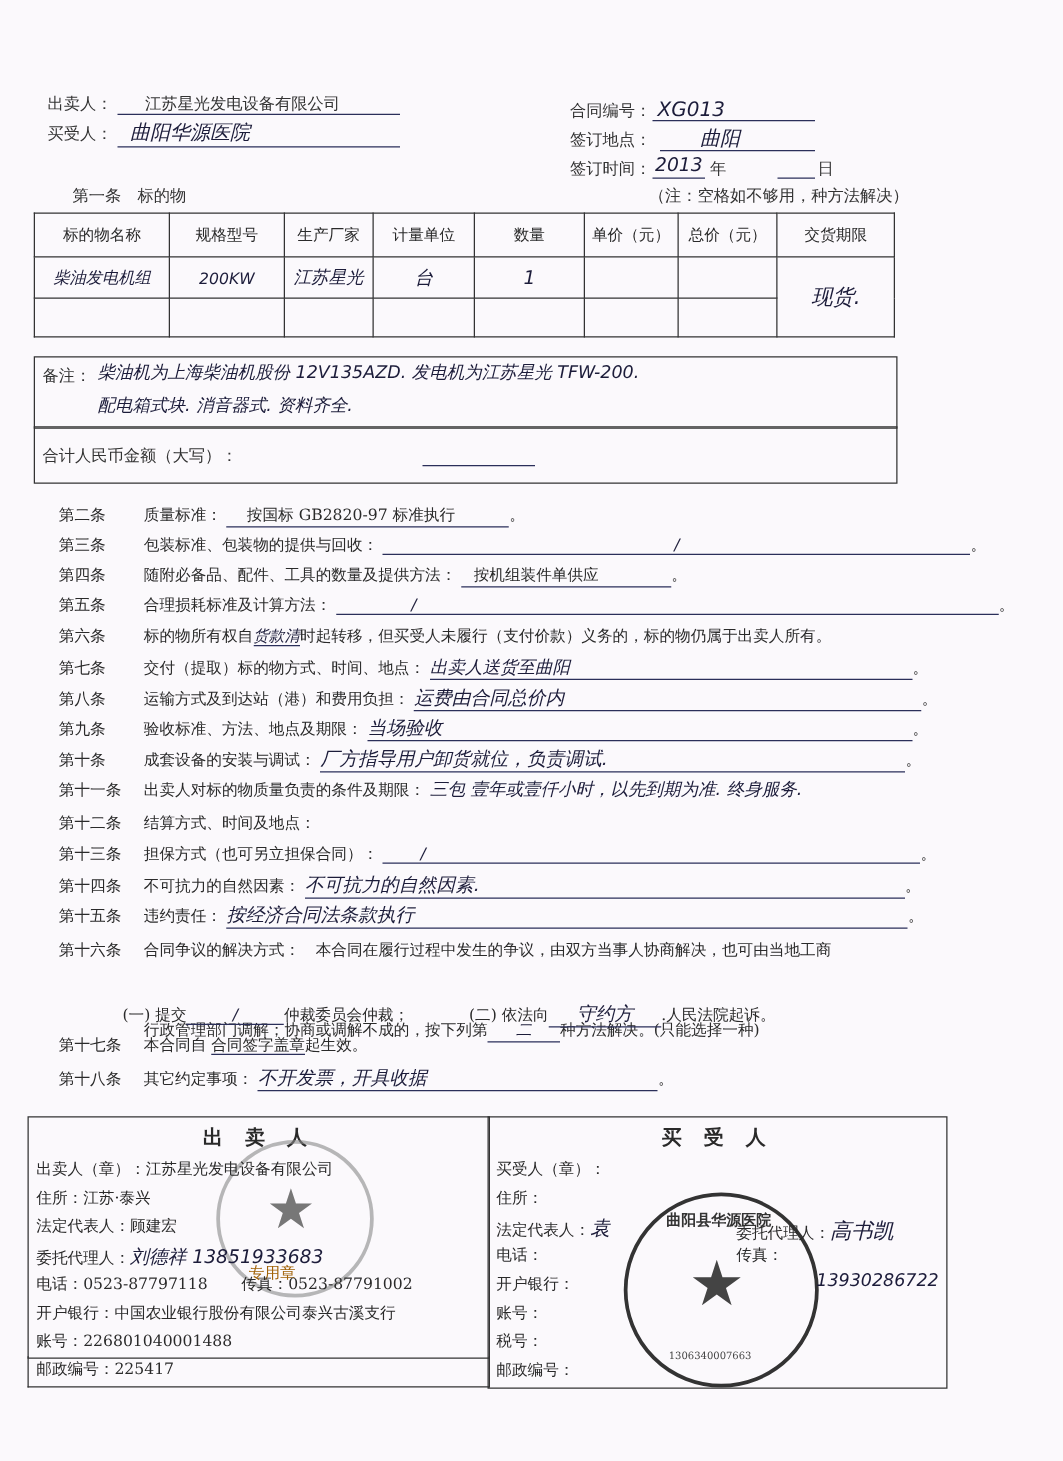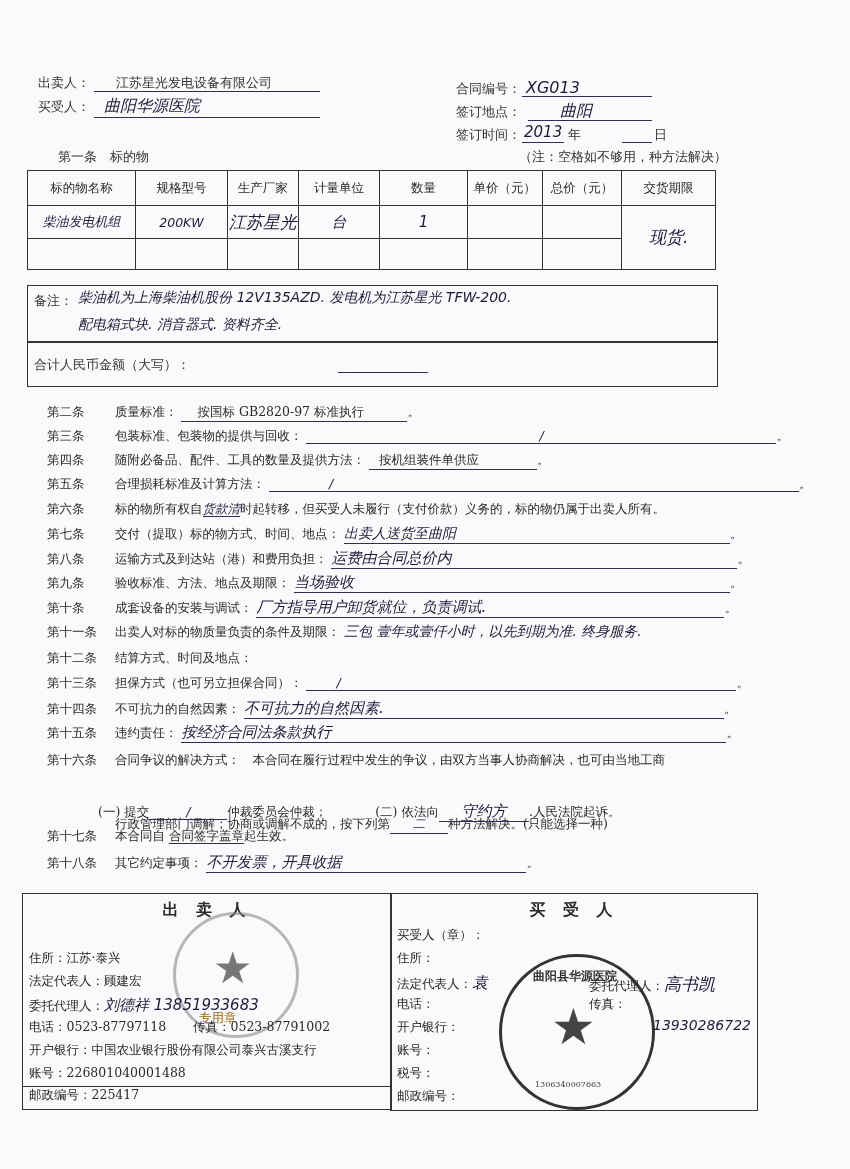--- a/index.html
+++ b/index.html
@@ -62,21 +62,21 @@
     <td style="width:68px">生产厂家</td>
     <td style="width:78px">计量单位</td>
     <td style="width:84px">数量</td>
     <td style="width:72px">单价（元）</td>
     <td style="width:76px">总价（元）</td>
     <td style="width:90px">交货期限</td>
   </tr>
   <tr>
     <td class="hand" style="font-size:13px">柴油发电机组</td>
     <td class="hand">200KW</td>
-    <td class="hand" style="font-size:17px">江苏星光</td>
+    <td class="hand" style="font-size:14px">江苏星光</td>
     <td class="hand" style="font-size:15px">台</td>
     <td class="hand" style="font-size:15px">1</td>
     <td></td>
     <td></td>
     <td class="hand" rowspan="2" style="font-size:17px">现货.</td>
   </tr>
   <tr class="r2">
     <td></td>
         <td></td>
         <td></td>
@@ -172,20 +172,21 @@
 <div class="clause" style="top:853px;">
   <span class="no">第十八条</span><span>其它约定事项：</span>
   <span class="u hand" style="display:inline-block;width:320px;font-size:15px;">不开发票，开具收据</span>。
 </div>
 
 <div class="party" style="left:22px;top:893px;width:368px;height:192px;">
   <div class="hd">出 卖 人</div>
   <div class="stamp" style="left:150px;top:18px;width:120px;height:120px;border-color:#888;opacity:0.6;"></div>
   <div class="star" style="left:190px;top:52px;color:#777;">★</div>
   <div class="row" style="left:176px;top:116px;color:#a16207;text-align:right;">专用章</div>
+  <div class="row" style="top:33px;">出卖人（章）：江苏星光发电设备有限公司</div>
   <div class="row" style="top:56px;">住所：江苏·泰兴</div>
   <div class="row" style="top:79px;">法定代表人：顾建宏</div>
   <div class="row" style="top:102px;">
     <span>委托代理人：</span><span class="hand" style="font-size:15px;">刘德祥 13851933683</span>
   </div>
   <div class="row" style="top:125px;">电话：0523-87797118</div>
   <div class="row" style="left:170px;top:125px;">传真：0523-87791002</div>
   <div class="row" style="top:148px;">开户银行：中国农业银行股份有限公司泰兴古溪支行</div>
   <div class="row" style="top:171px;">账号：226801040001488</div>
 </div>

